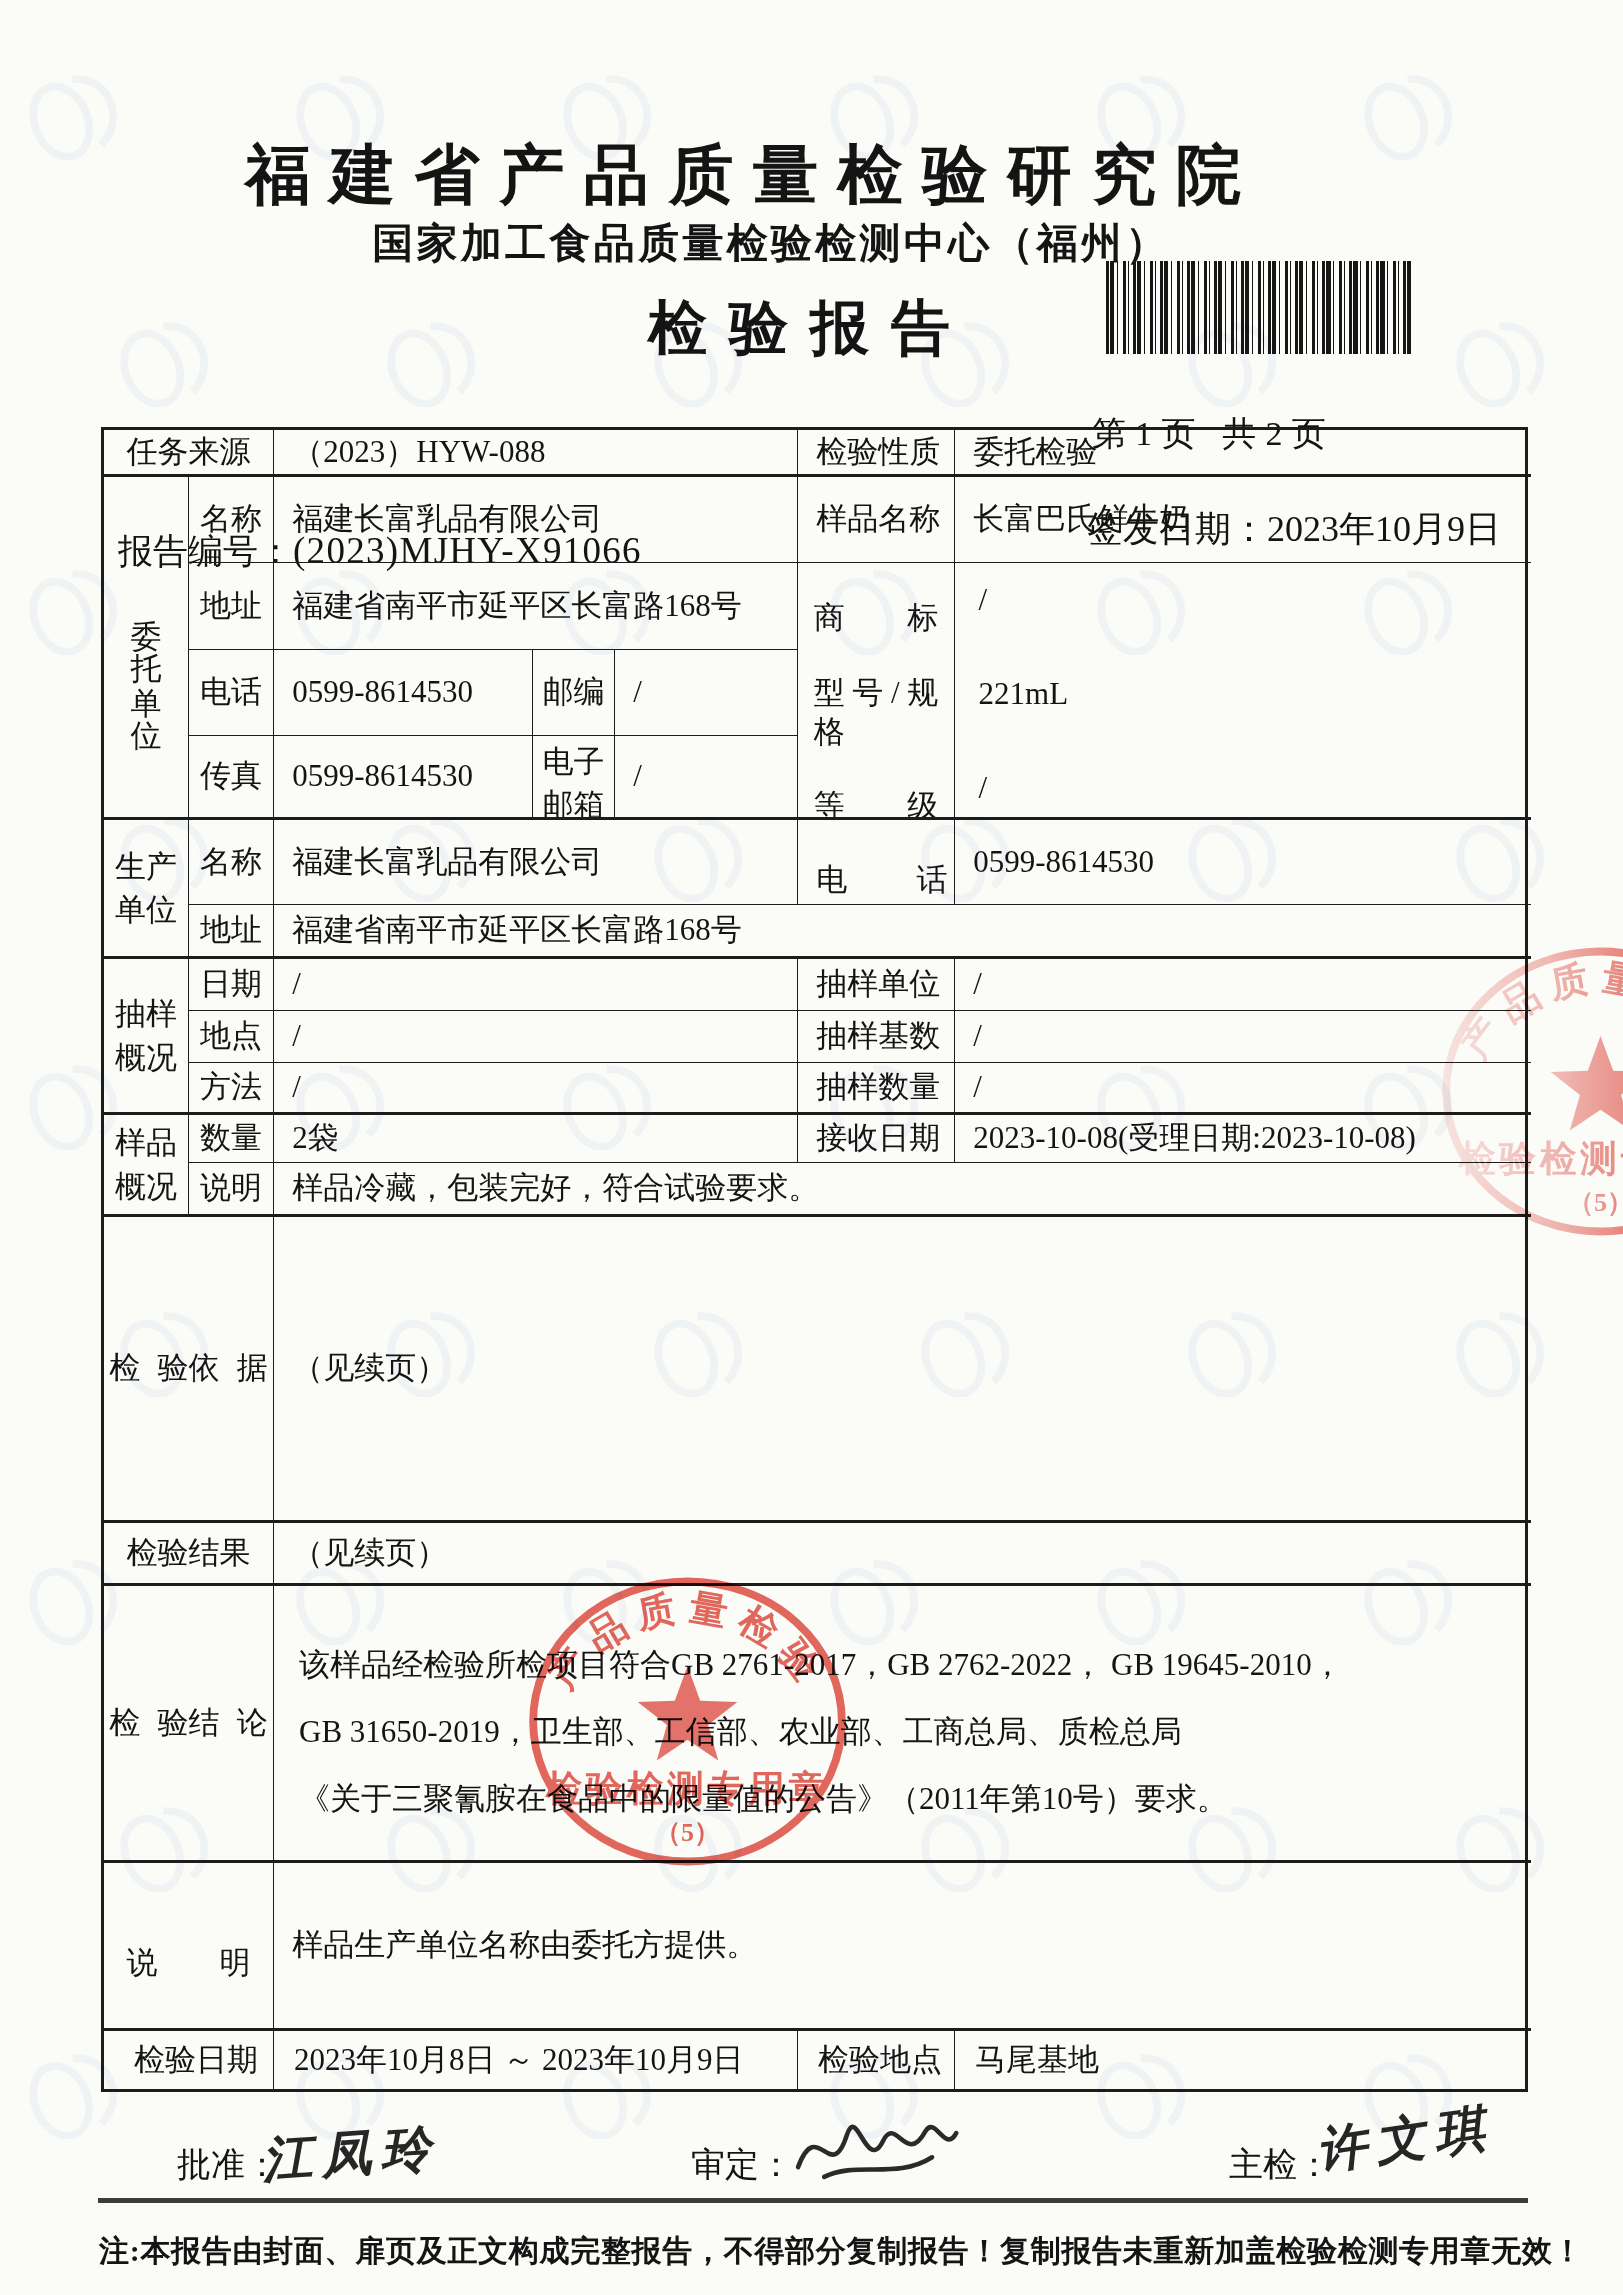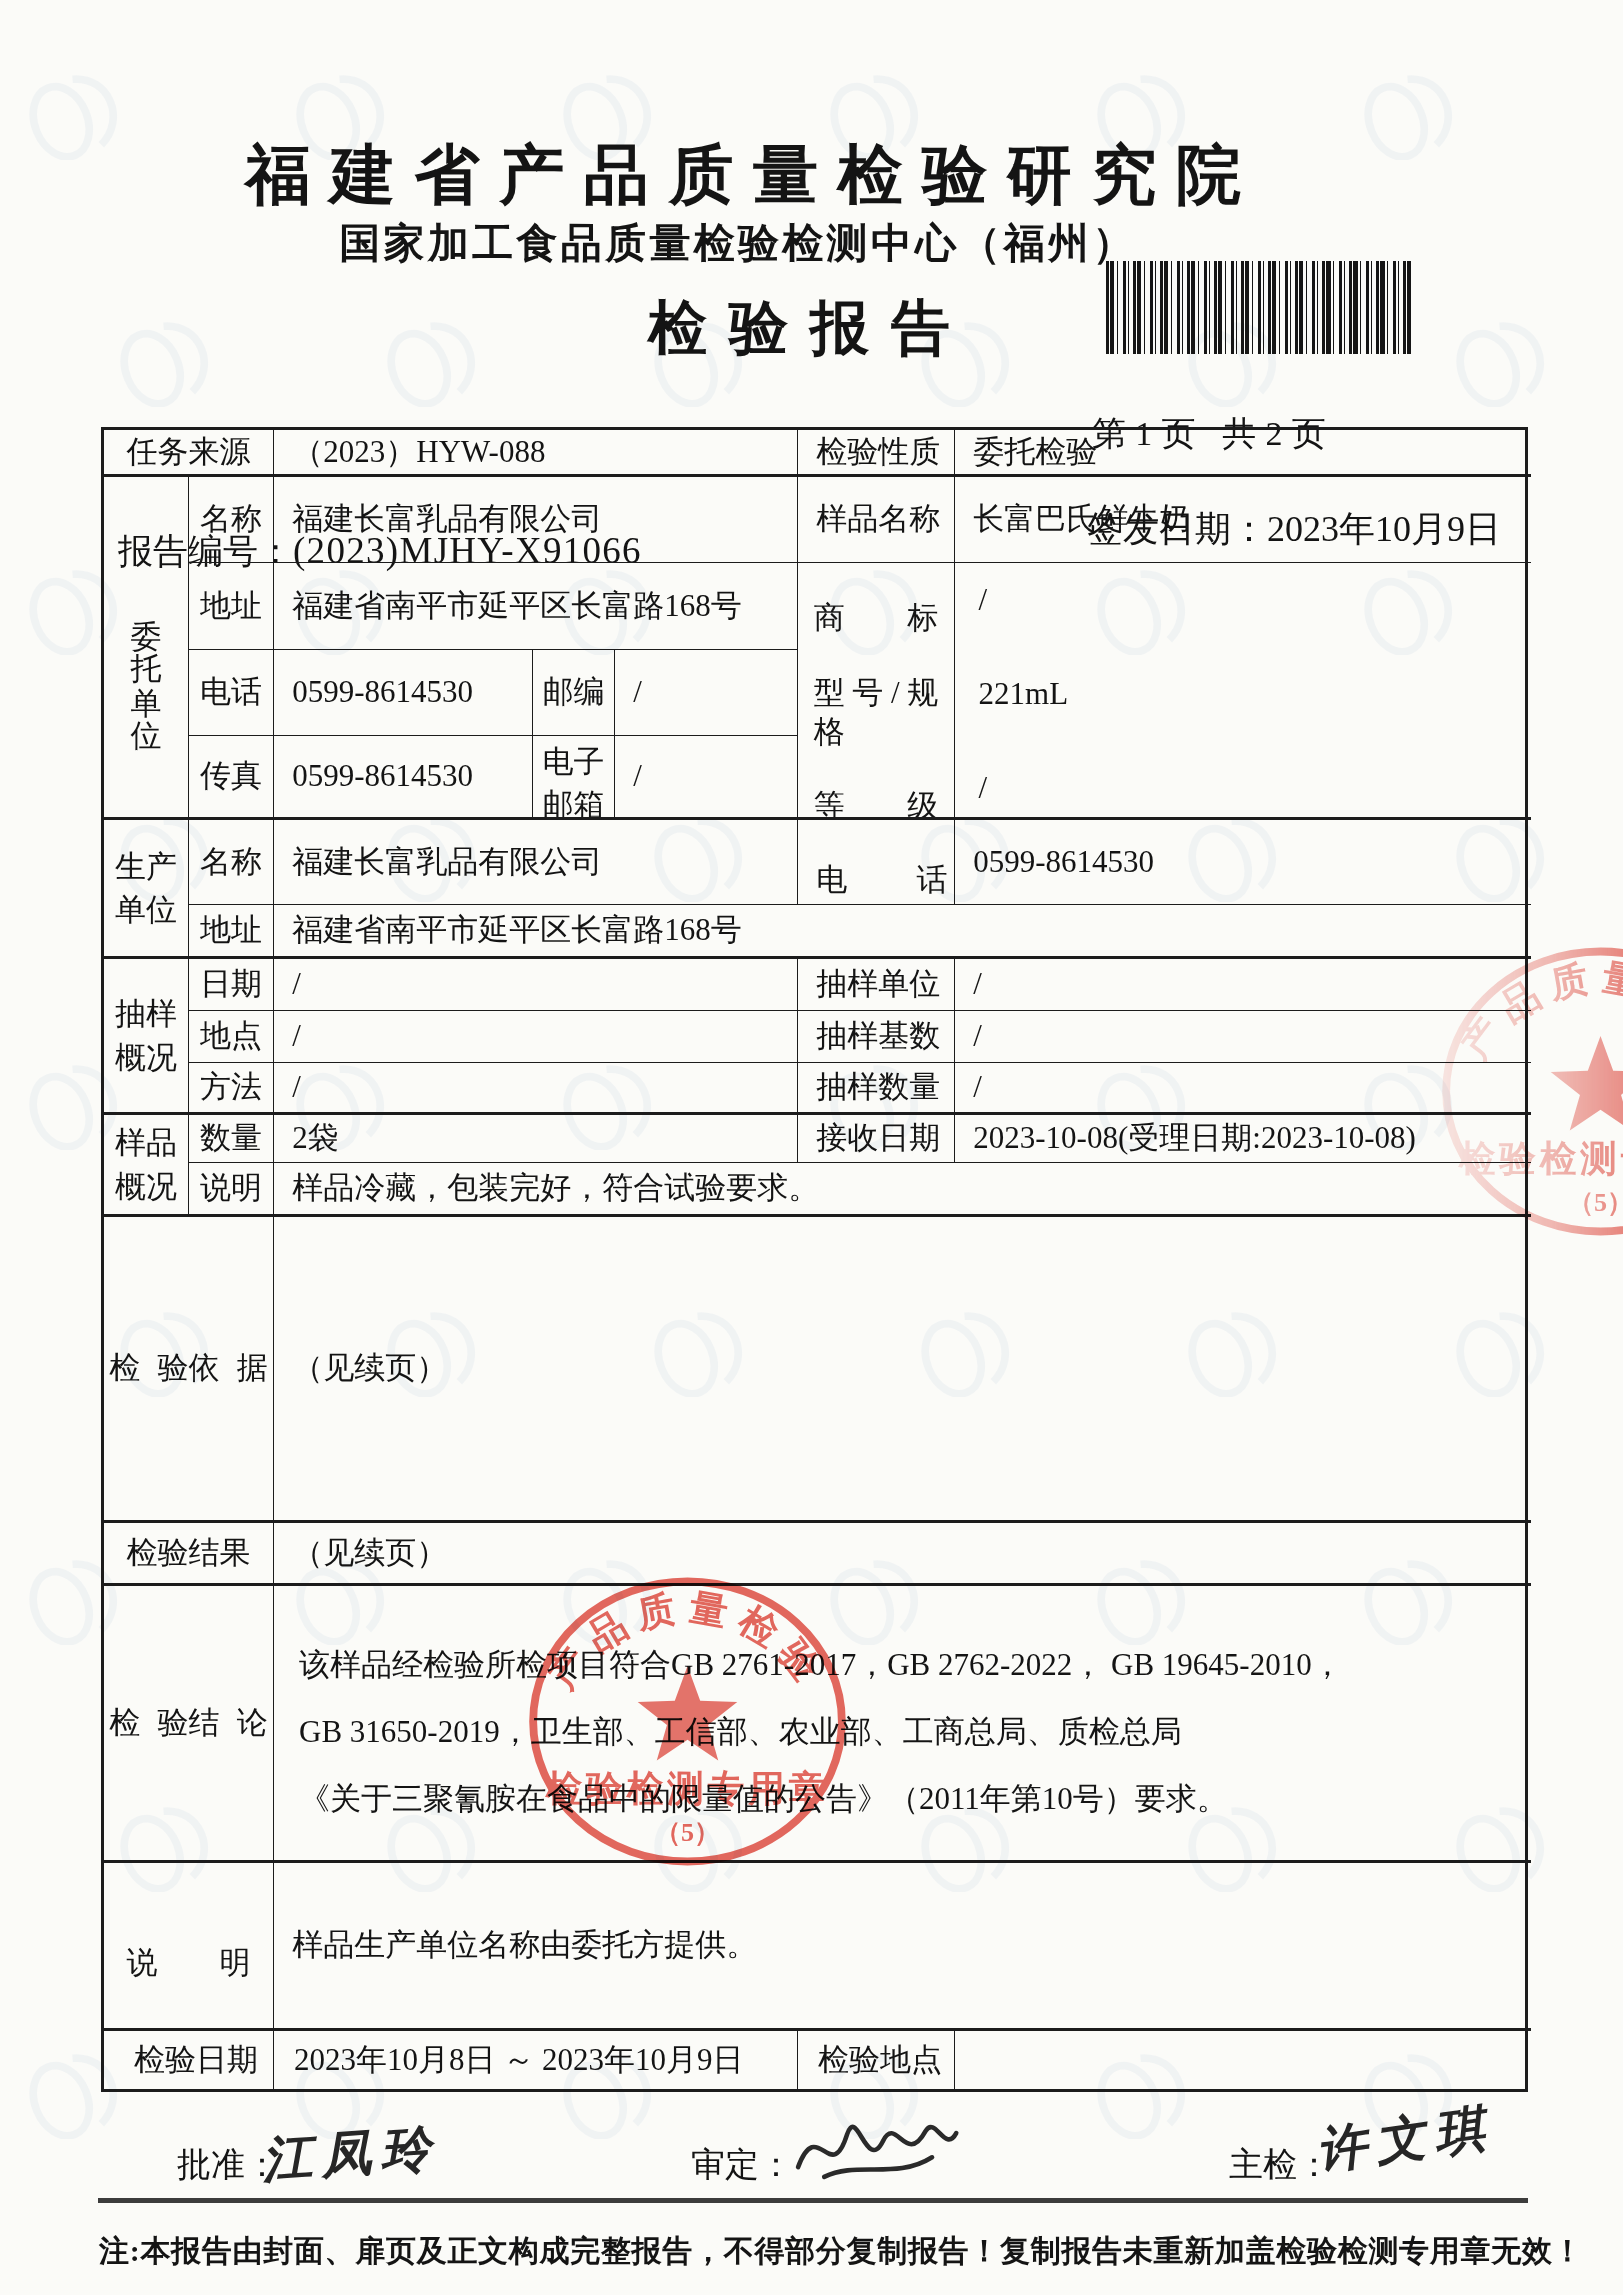--- a/index.html
+++ b/index.html
@@ -4,21 +4,21 @@
 <style>
   html,body{margin:0;padding:0;background:#9a9a9a;}
   .page{position:relative;width:1623px;height:2295px;margin:0 auto;background:#fbfbf8;
         overflow:hidden;font-family:"Liberation Serif","DejaVu Serif",serif;color:#141414;}
   .abs{position:absolute;}
   
   .wm{position:absolute;opacity:.11;pointer-events:none;}
   
   .t1{top:131px;left:753px;transform:translateX(-50%);font-size:65px;font-weight:700;
       letter-spacing:19.6px;white-space:nowrap;}
-  .t2{top:216px;left:738px;transform:translateX(-50%);font-size:41px;font-weight:700;
+  .t2{top:216px;left:771px;transform:translateX(-50%);font-size:41px;font-weight:700;
       letter-spacing:3.3px;white-space:nowrap;}
   .t3{top:289px;left:810px;transform:translateX(-50%);font-size:59px;font-weight:700;
       letter-spacing:22px;white-space:nowrap;}
   .barcode{top:261px;left:1106px;width:308px;height:93px;
       background:repeating-linear-gradient(90deg,#161616 0 2.6px,transparent 2.6px 3.9px,
       #161616 3.9px 8.5px,transparent 8.5px 11px,#161616 11px 12.4px,transparent 12.4px 17px,
       #161616 17px 19.6px,transparent 19.6px 21.6px,#161616 21.6px 23px,transparent 23px 27px);}
   .pageinfo{top:411px;left:1092px;font-size:34px;letter-spacing:9.2px;white-space:nowrap;}
   .issue{top:505px;left:1087px;font-size:36px;white-space:nowrap;}
   .repno{top:528px;left:118px;font-size:35px;white-space:nowrap;}
@@ -516,20 +516,21 @@
       </div>
 
     <div class="c center thick" style="grid-area:16/1/17/3">
       <span style="width:124px;" class="jf">说明</span>
       </div>
     <div class="c br0 thick" style="grid-area:16/3/17/8">样品生产单位名称由委托方提供。</div>
 
     <div class="c center bb0" style="grid-area:17/1/18/3">检验日期</div>
     <div class="c bb0" style="grid-area:17/3/18/6">2023年10月8日 ～ 2023年10月9日</div>
     <div class="c bb0" style="grid-area:17/6/18/7">检验地点</div>
+    <div class="c br0 bb0" style="grid-area:17/7/18/8">马尾基地</div>
   </div>
 
   <div class="stamp stamp1 abs">
     <svg width="327" height="301" viewBox="0 0 500 460">
       <ellipse cx="250" cy="230" rx="236" ry="214" fill="none" stroke="#e2544a" stroke-width="12"></ellipse>
       <path id="arc1" d="M 58 295 A 196 182 0 1 1 442 295" fill="none"></path>
       <text font-size="58" fill="#e2544a" letter-spacing="16" text-anchor="middle">
         <textPath href="#arc1" startOffset="50%">产品质量检验</textPath>
       </text>
       <polygon fill="#e2544a" fill-opacity=".92" points="250,145 269.4,198.3 326.1,200.3 281.4,235.2 297,289.7 250,258 203,289.7 218.6,235.2 173.9,200.3 230.6,198.3"></polygon>

